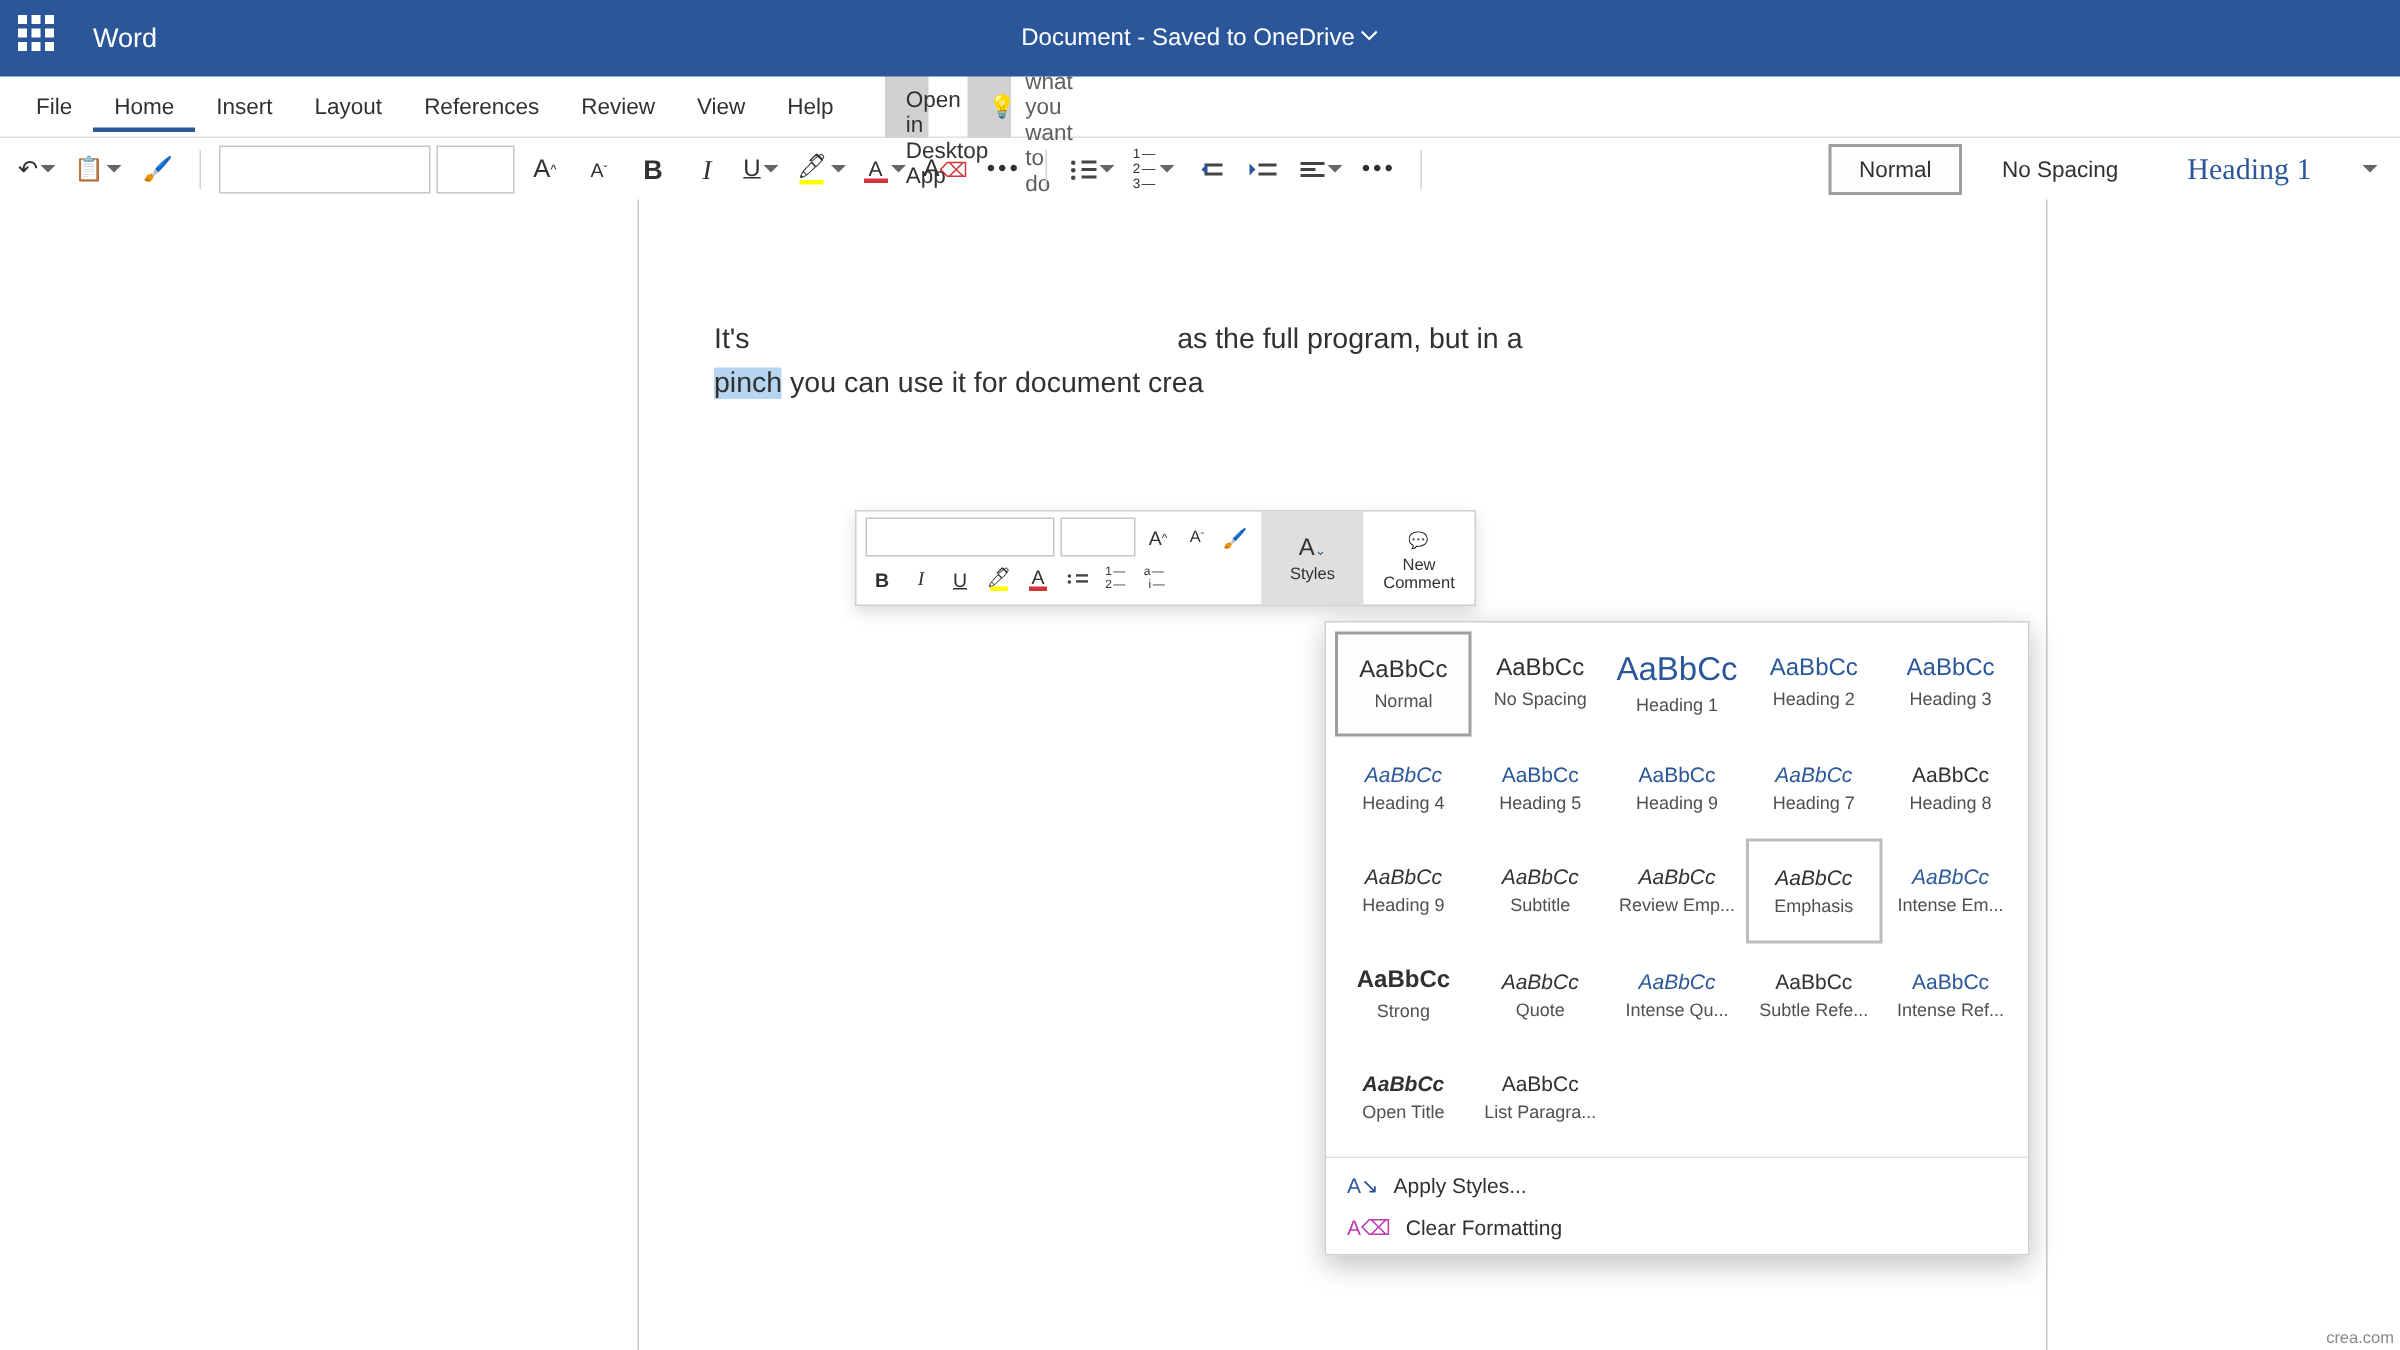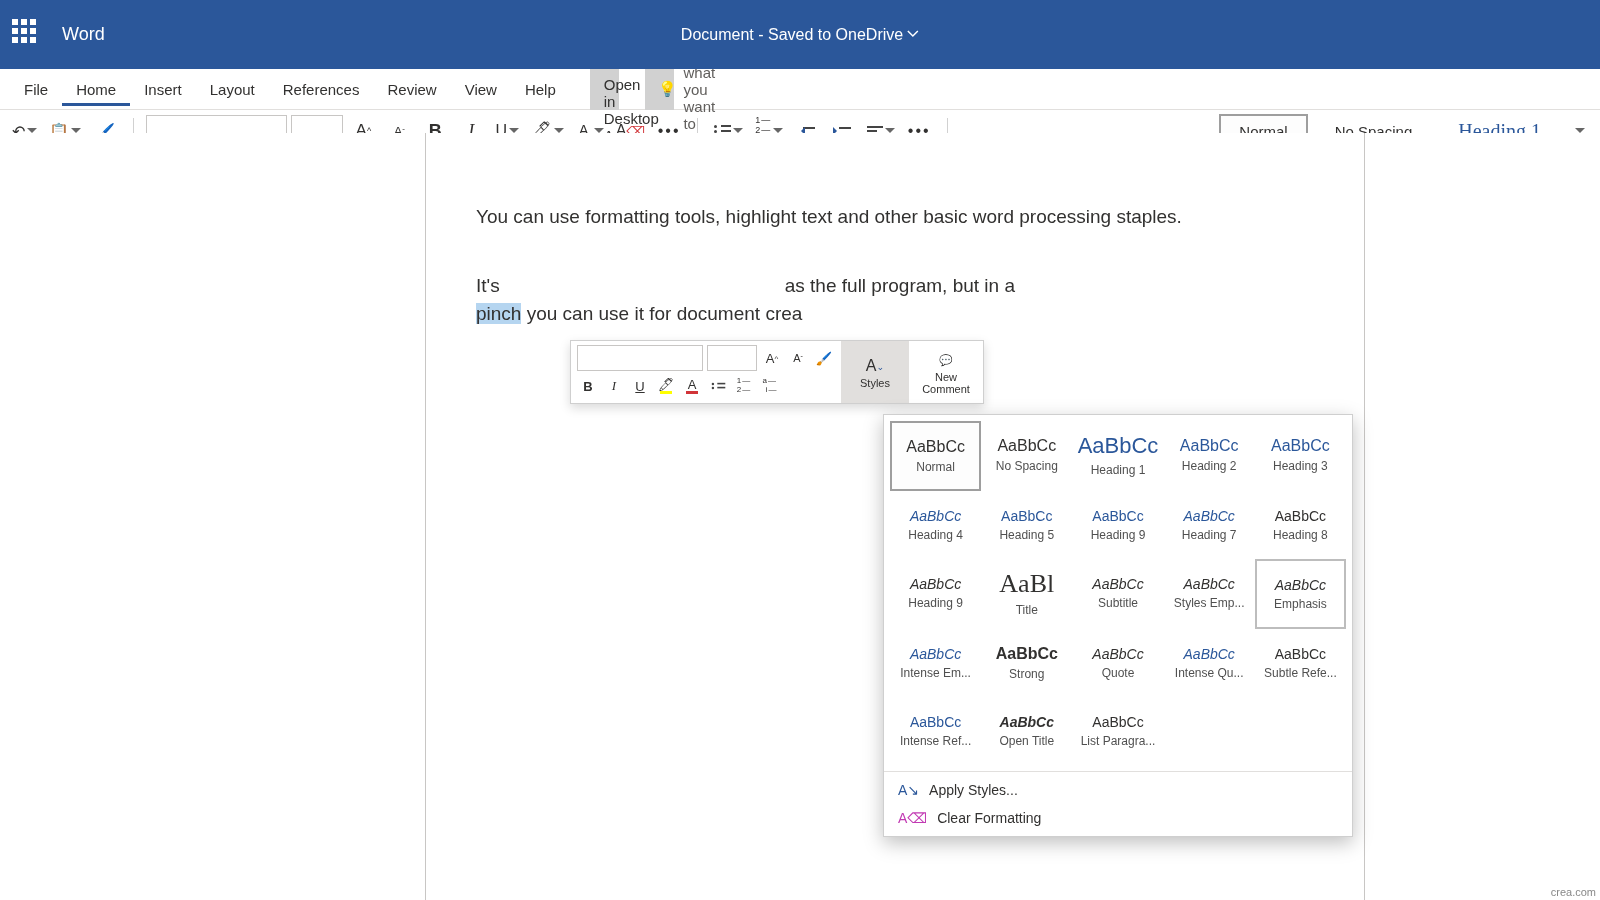--- a/index.html
+++ b/index.html
@@ -1,16 +1,16 @@
 <!DOCTYPE html>
 <html><head>
 <meta charset="utf-8">
 <style>
 html,body{margin:0;padding:0;font-family:"Segoe UI",Arial,sans-serif;background:#fff;color:#323130;width:1600px;height:900px;overflow:hidden}
-.titlebar{background:#2b579a;color:#fff;height:69px;display:flex;align-items:center;position:relative}
+.titlebar{background:#2b579a;color:#fff;height:51px;display:flex;align-items:center;position:relative}
 .waffle{width:32px;height:32px;margin-left:12px;display:grid;grid-template-columns:repeat(3,6px);grid-template-rows:repeat(3,6px);gap:3px;cursor:pointer}
 .waffle span{background:#fff;width:6px;height:6px}
 .app-name{font-size:18px;margin-left:18px;font-weight:500}
 .doc-title{position:absolute;left:50%;transform:translateX(-50%);font-size:16px;display:flex;align-items:center;gap:4px}
 .doc-title svg{width:12px;height:12px}
 .tabs{display:flex;align-items:center;height:40px;border-bottom:1px solid #e1dfdd;padding:0 10px;gap:0}
 .tab{padding:8px 14px;font-size:15px;color:#323130;cursor:pointer}
 .tab.active{font-weight:400;border-bottom:3px solid #2b579a;padding-bottom:5px}
 .tab.sep{margin-left:20px}
 .bulb{display:inline-flex;align-items:center;gap:6px}
@@ -190,21 +190,20 @@
     <div class="stylebtn">No Spacing</div>
     <div class="stylebtn heading1" style="font-size:20px">Heading 1</div>
     <div class="stylebtn chev">
         <span class="chev-d"></span>
       </div>
   </div>
 </div>
 
 <div class="page-area">
   <div class="page">
-    <div class="para2">You can use formatting tools, highlight text and other basic word processing staples.</div>
     <div class="para3">
       <span>It's</span>
       
       &nbsp;&nbsp;&nbsp;&nbsp;&nbsp;&nbsp;&nbsp;&nbsp;&nbsp;&nbsp;&nbsp;&nbsp;&nbsp;&nbsp;&nbsp;&nbsp;&nbsp;&nbsp;&nbsp;&nbsp;&nbsp;&nbsp;&nbsp;&nbsp;&nbsp;&nbsp;&nbsp;&nbsp;&nbsp;&nbsp;&nbsp;&nbsp;&nbsp;&nbsp;&nbsp;&nbsp;&nbsp;&nbsp;&nbsp;&nbsp;&nbsp;&nbsp;&nbsp;&nbsp;&nbsp;&nbsp;&nbsp;&nbsp;&nbsp;&nbsp;&nbsp;&nbsp;
       <span>as the full program, but in a </span><br>
       <span class="highlight">pinch</span><span> you can use it for document crea</span>
     </div>
   </div>
 </div>
 
@@ -300,30 +299,26 @@
       </div>
       <div class="gcell">
         <div class="g-sample small">AaBbCc</div>
         <div class="g-label">Heading 8</div>
       </div>
       <div class="gcell">
         <div class="g-sample italic small">AaBbCc</div>
         <div class="g-label">Heading 9</div>
       </div>
       <div class="gcell">
-        <div class="g-sample title">AaBl</div>
-        <div class="g-label">Title</div>
-      </div>
-      <div class="gcell">
         <div class="g-sample italic small">AaBbCc</div>
         <div class="g-label">Subtitle</div>
       </div>
       <div class="gcell">
         <div class="g-sample italic small">AaBbCc</div>
-        <div class="g-label">Styles Emp...</div>
+        <div class="g-label">Review Emp...</div>
       </div>
       <div class="gcell hover">
         <div class="g-sample italic small">AaBbCc</div>
         <div class="g-label">Emphasis</div>
       </div>
       <div class="gcell">
         <div class="g-sample blue italic small">AaBbCc</div>
         <div class="g-label">Intense Em...</div>
       </div>
       <div class="gcell">

